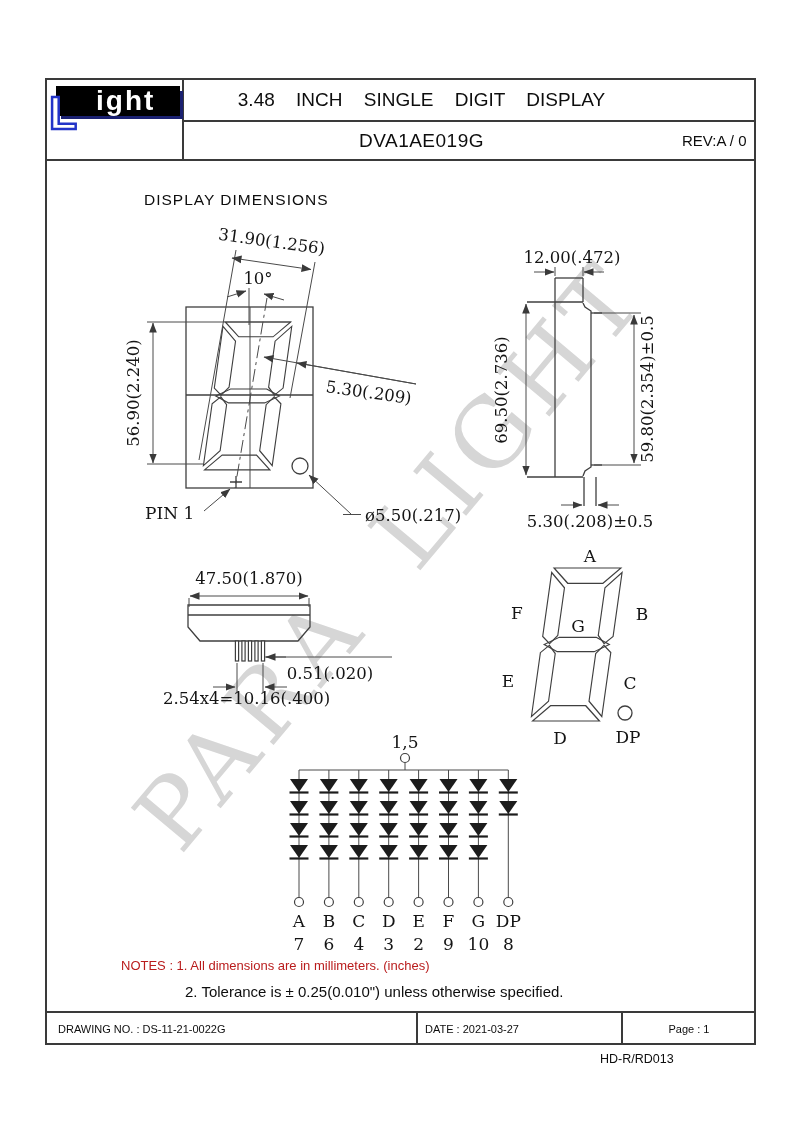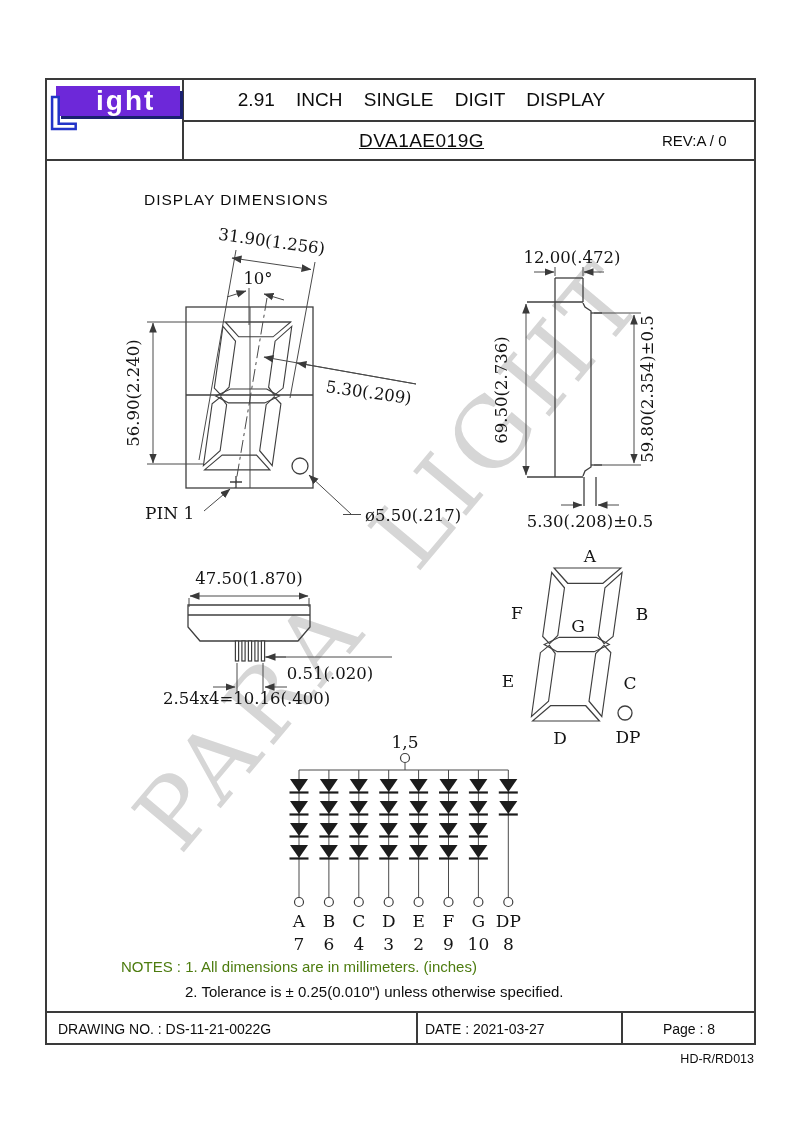--- a/index.html
+++ b/index.html
@@ -5,39 +5,39 @@
   html,body{margin:0;padding:0;background:#ffffff;}
   .sheet{position:relative;width:794px;height:1123px;background:#fff;overflow:hidden;
          font-family:"Liberation Sans",sans-serif;color:#111;}
   .line{position:absolute;background:#3a3a3a;}
   .frame{position:absolute;left:45px;top:78px;width:711px;height:967px;
          border:2px solid #3a3a3a;box-sizing:border-box;}
   
   .title-row{position:absolute;left:183px;top:80px;width:477px;height:40px;line-height:40px;
              text-align:center;font-size:19px;word-spacing:16px;color:#0d0d0d;}
   .part-row{position:absolute;left:183px;top:122px;width:477px;height:37px;line-height:37px;
-            text-align:center;font-size:19px;letter-spacing:.5px;color:#0d0d0d;text-decoration:underline;}
-  .rev{position:absolute;left:662px;top:122px;width:94px;height:37px;line-height:37px;
+            text-align:center;font-size:19px;letter-spacing:.5px;color:#0d0d0d;}
+  .rev{position:absolute;left:682px;top:122px;width:94px;height:37px;line-height:37px;
        font-size:15px;color:#0d0d0d;}
   
   .logo{position:absolute;left:56px;top:86px;width:124px;height:70px;}
   .logo-top{position:relative;height:33px;line-height:34px;border-bottom:5px solid #2334c8;
             font-weight:800;font-size:29px;color:#2334c8;padding-left:16px;letter-spacing:1px;}
-  .logo-bot{position:relative;height:30px;line-height:29px;background:#6d28d9;color:#fff;
+  .logo-bot{position:relative;height:30px;line-height:29px;background:#000000;color:#fff;
             font-weight:800;font-size:28px;padding-left:40px;letter-spacing:2px;
             box-shadow:4px 4px 0 -1px #1a2070;}
   .logo-l{position:absolute;left:-7px;top:4px;font-size:46px;line-height:46px;font-weight:700;
           color:#fff;-webkit-text-stroke:2.5px #2334c8;z-index:2;}
   
   .pkg-title{position:absolute;left:144px;top:191px;font-size:15.5px;letter-spacing:1px;color:#0d0d0d;}
-  .notes1{position:absolute;left:121px;top:958px;font-size:15px;color:#4d7c0f;}
+  .notes1{position:absolute;left:121px;top:958px;font-size:13px;color:#b91c1c;}
   .notes2{position:absolute;left:185px;top:983px;font-size:15px;color:#0d0d0d;}
   
-  .foot-text{position:absolute;top:1016px;height:26px;line-height:26px;font-size:14px;color:#0d0d0d;}
-  .form-no{position:absolute;left:600px;top:1052px;width:154px;text-align:right;
+  .foot-text{position:absolute;top:1016px;height:26px;line-height:26px;font-size:11px;color:#0d0d0d;}
+  .form-no{position:absolute;left:600px;top:1052px;width:154px;text-align:left;
            font-size:12.5px;color:#0d0d0d;}
   
   .watermark{position:absolute;left:0;top:0;z-index:0;white-space:nowrap;
              font-family:"DejaVu Serif",serif;font-size:95px;letter-spacing:8px;word-spacing:34px;
              color:#d6d6d6;transform:translate(390px,555px) translate(-50%,-50%) rotate(-50deg);}
   svg.draw{position:absolute;left:0;top:0;z-index:1;pointer-events:none;}
   svg .ln{stroke:#3f3f3f;stroke-width:1.3;fill:none;}
   svg .thin{stroke:#4a4a4a;stroke-width:1;fill:none;}
   svg .cline{stroke:#4a4a4a;stroke-width:1;fill:none;stroke-dasharray:13 4 3 4;}
   svg .pin{fill:#fff;stroke:#3f3f3f;stroke-width:1.2;}
@@ -59,21 +59,21 @@
   <div class="line" style="left:45px;top:159px;width:711px;height:2px;"></div>
   <div class="line" style="left:182px;top:78px;width:2px;height:83px;"></div>
   <div class="line" style="left:45px;top:1011px;width:711px;height:2px;"></div>
   <div class="line" style="left:416px;top:1011px;width:2px;height:34px;"></div>
   <div class="line" style="left:621px;top:1011px;width:2px;height:34px;"></div>
 
   <div class="logo">
     <span class="logo-l">L</span>
     <div class="logo-bot">ight</div>
   </div>
-  <div class="title-row">2.91 INCH SINGLE DIGIT DISPLAY</div>
+  <div class="title-row">3.48 INCH SINGLE DIGIT DISPLAY</div>
   <div class="part-row">DVA1AE019G</div>
   <div class="rev">REV:A / 0</div>
 
   <div class="pkg-title">DISPLAY DIMENSIONS</div>
 
   <svg class="draw" width="794" height="1123" viewBox="0 0 794 1123">
     <defs>
       <marker id="arw" viewBox="0 0 10 10" refX="9.5" refY="5" markerWidth="10" markerHeight="10" orient="auto-start-reverse">
         <path d="M0,1.2 L10,5 L0,8.8 z" fill="#3a3a3a"></path>
       </marker>
@@ -291,16 +291,16 @@
         <text class="lab" x="508.29999999999995" y="927" text-anchor="middle">DP</text>
         <text class="lab" x="508.29999999999995" y="950" text-anchor="middle">8</text>
       </g>
   </svg>
 
   <div class="notes1">NOTES : 1. All dimensions are in millimeters. (inches)</div>
   <div class="notes2">2. Tolerance is ± 0.25(0.010") unless otherwise specified.</div>
 
   <div class="foot-text" style="left:58px;">DRAWING NO. : DS-11-21-0022G</div>
   <div class="foot-text" style="left:425px;">DATE : 2021-03-27</div>
-  <div class="foot-text" style="left:622px;width:134px;text-align:center;">Page : 8</div>
+  <div class="foot-text" style="left:622px;width:134px;text-align:center;">Page : 1</div>
   <div class="form-no">HD-R/RD013</div>
 
 </div>
 
 </body></html>

